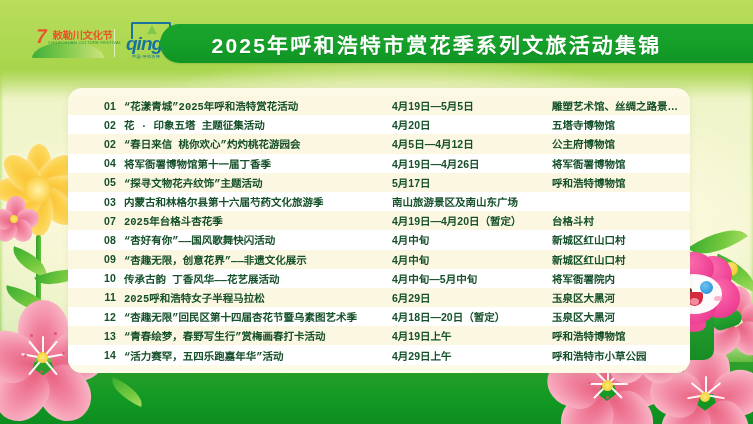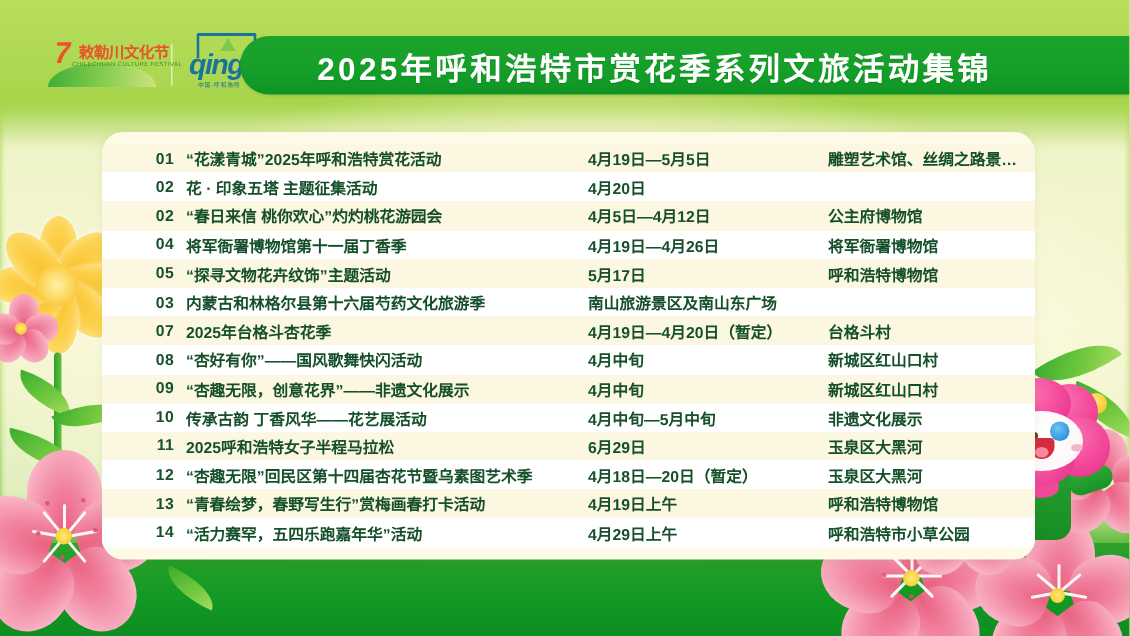--- a/index.html
+++ b/index.html
@@ -86,21 +86,21 @@
     box-shadow:0 1px 6px rgba(90,110,40,.10);
     padding:8px 0 8px 0;
   }
   .row{
     display:flex;align-items:center;height:19.2px;
     font-size:10.5px;color:#15502a;white-space:nowrap;
   }
   .row.odd{background:#fbf7e0;}
   .row.even{background:#ffffff;}
   .c-no{width:26px;text-align:right;padding-left:22px;font-weight:bold;letter-spacing:.2px;}
-  .c-name{width:268px;padding-left:8px;overflow:hidden;text-overflow:ellipsis;font-weight:bold;}
+  .c-name{width:268px;padding-left:8px;overflow:hidden;text-overflow:ellipsis;font-weight:bold;font-family:Liberation Mono, monospace;}
   .c-date{width:160px;font-weight:bold;}
   .c-place{flex:1;font-weight:bold;padding-right:8px;overflow:hidden;text-overflow:ellipsis;}
 
   
   .deco{position:absolute;pointer-events:none;}
 
   .flower-y{position:absolute;}
 
   .sun-flower{left:-12px;top:140px;width:100px;height:100px;}
   .sun-flower .p{
@@ -355,20 +355,21 @@
         <div class="row odd">
           <div class="c-no">01</div>
           <div class="c-name">“花漾青城”2025年呼和浩特赏花活动</div>
           <div class="c-date">4月19日—5月5日</div>
           <div class="c-place">雕塑艺术馆、丝绸之路景观大道</div>
         </div>
         <div class="row even">
           <div class="c-no">02</div>
           <div class="c-name">花 · 印象五塔 主题征集活动</div>
           <div class="c-date">4月20日</div>
+          <div class="c-place">五塔寺博物馆</div>
         </div>
         <div class="row odd">
           <div class="c-no">02</div>
           <div class="c-name">“春日来信 桃你欢心”灼灼桃花游园会</div>
           <div class="c-date">4月5日—4月12日</div>
           <div class="c-place">公主府博物馆</div>
         </div>
         <div class="row even">
           <div class="c-no">04</div>
           <div class="c-name">将军衙署博物馆第十一届丁香季</div>
@@ -401,21 +402,21 @@
         <div class="row odd">
           <div class="c-no">09</div>
           <div class="c-name">“杏趣无限，创意花界”——非遗文化展示</div>
           <div class="c-date">4月中旬</div>
           <div class="c-place">新城区红山口村</div>
         </div>
         <div class="row even">
           <div class="c-no">10</div>
           <div class="c-name">传承古韵 丁香风华——花艺展活动</div>
           <div class="c-date">4月中旬—5月中旬</div>
-          <div class="c-place">非遗文化展示</div>
+          <div class="c-place">将军衙署院内</div>
         </div>
         <div class="row odd">
           <div class="c-no">11</div>
           <div class="c-name">2025呼和浩特女子半程马拉松</div>
           <div class="c-date">6月29日</div>
           <div class="c-place">玉泉区大黑河</div>
         </div>
         <div class="row even">
           <div class="c-no">12</div>
           <div class="c-name">“杏趣无限”回民区第十四届杏花节暨乌素图艺术季</div>

